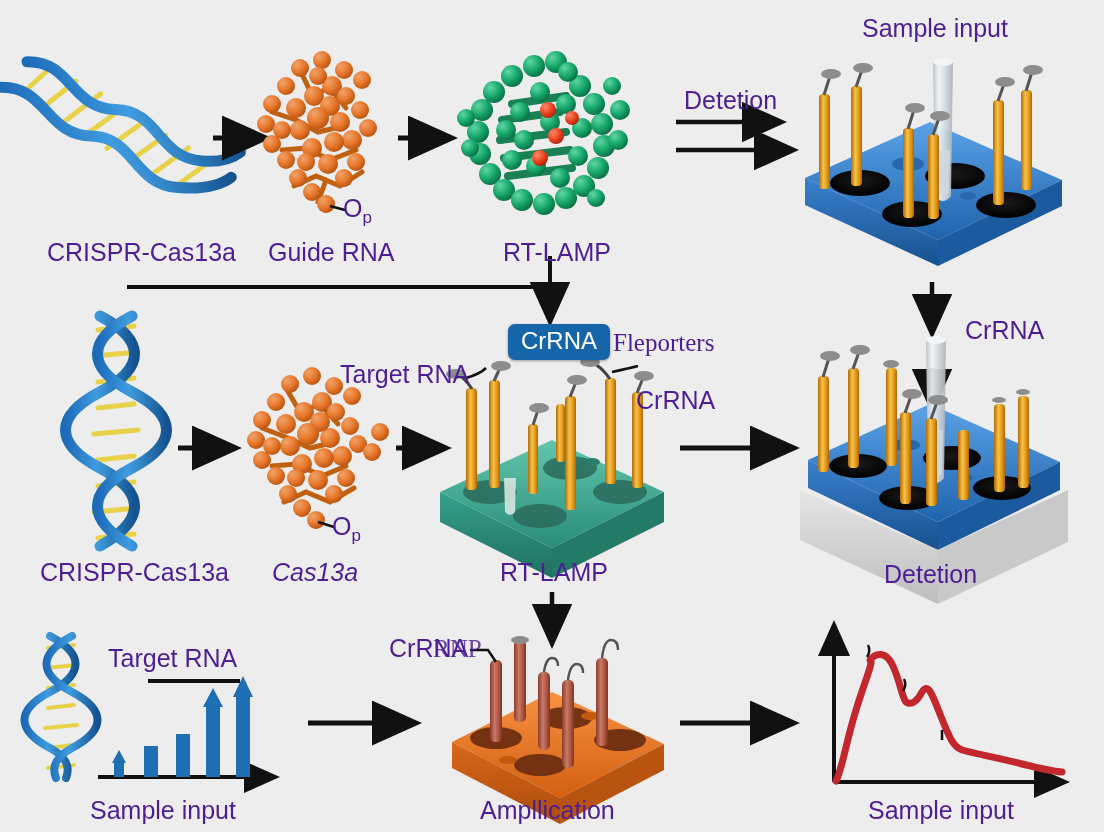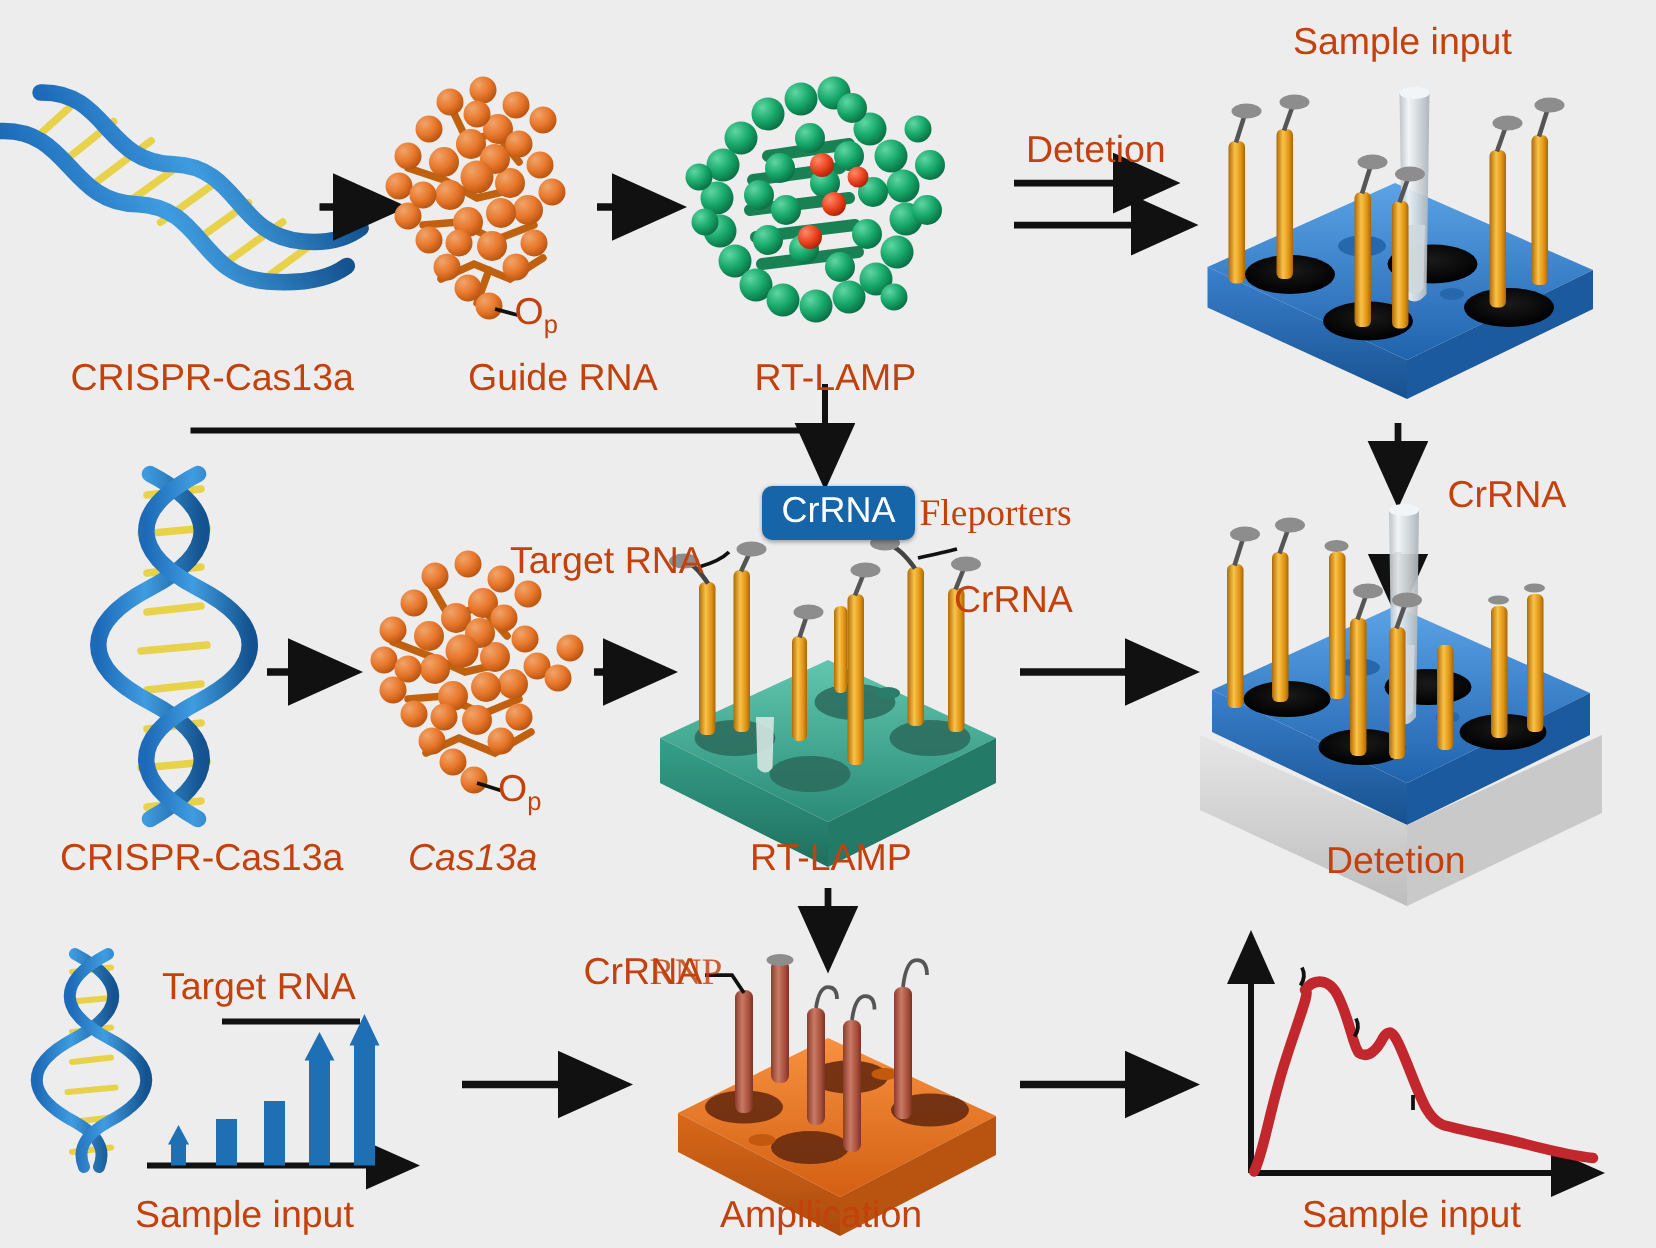--- a/index.html
+++ b/index.html
@@ -4,21 +4,21 @@
 <style>
   html,body{margin:0;padding:0;}
   body{
     width:1104px;height:832px;
     background:#ededed;
     font-family:"Liberation Sans", sans-serif;
     overflow:hidden;
     position:relative;
   }
   #stage{position:relative;width:1104px;height:832px;background:#ededed;}
-  .lbl{position:absolute;color:#c2410c;font-size:25px;line-height:1;white-space:nowrap;}
+  .lbl{position:absolute;color:#4c1d95;font-size:25px;line-height:1;white-space:nowrap;}
   svg.layer{position:absolute;left:0;top:0;width:1104px;height:832px;pointer-events:none;}
   .badge{
     position:absolute;background:#1565a8;color:#fff;border-radius:7px;
     padding:5px 13px 7px 13px;font-size:24px;line-height:1;
     box-shadow:0 1px 3px rgba(0,0,0,.35);
   }
 </style>
 </head>
 <body>
 
@@ -504,21 +504,21 @@
                C 948,734 952,746 962,750 C 976,754 1000,758 1022,764 C 1038,768 1052,771 1062,772" fill="none" stroke="#c1272d" stroke-width="7" stroke-linecap="round" stroke-linejoin="round"></path>
       <g stroke="#111" stroke-width="2.5" fill="none">
         <path d="M867,657 q4,-6 1,-12"></path>
         <path d="M903,691 q4,-6 1,-12"></path>
         <path d="M942,740 l0,-10"></path>
       </g>
     </g>
   </svg>
 
   <div class="lbl" style="left:47px;  top:240px;">CRISPR-Cas13a</div>
-  <div class="lbl" style="left:268px; top:240px;margin-left:44px;">Guide RNA</div>
+  <div class="lbl" style="left:268px; top:240px;">Guide RNA</div>
   <div class="lbl" style="left:503px; top:240px;">RT-LAMP</div>
   <div class="lbl" style="left:343px; top:196px;"><span>O</span><sub style="font-size:17px;">p</sub></div>
   <div class="lbl" style="left:684px; top:88px;">Detetion</div>
   <div class="lbl" style="left:862px; top:16px;">Sample input</div>
 
   <div class="badge" style="left:508px; top:324px;">CrRNA</div>
   <div class="lbl" style="left:613px; top:330px;font-family:Liberation Serif, serif;">Fleporters</div>
   <div class="lbl" style="left:636px; top:388px;">CrRNA</div>
   <div class="lbl" style="left:340px; top:362px;">Target RNA</div>
   <div class="lbl" style="left:965px; top:318px;">CrRNA</div>

